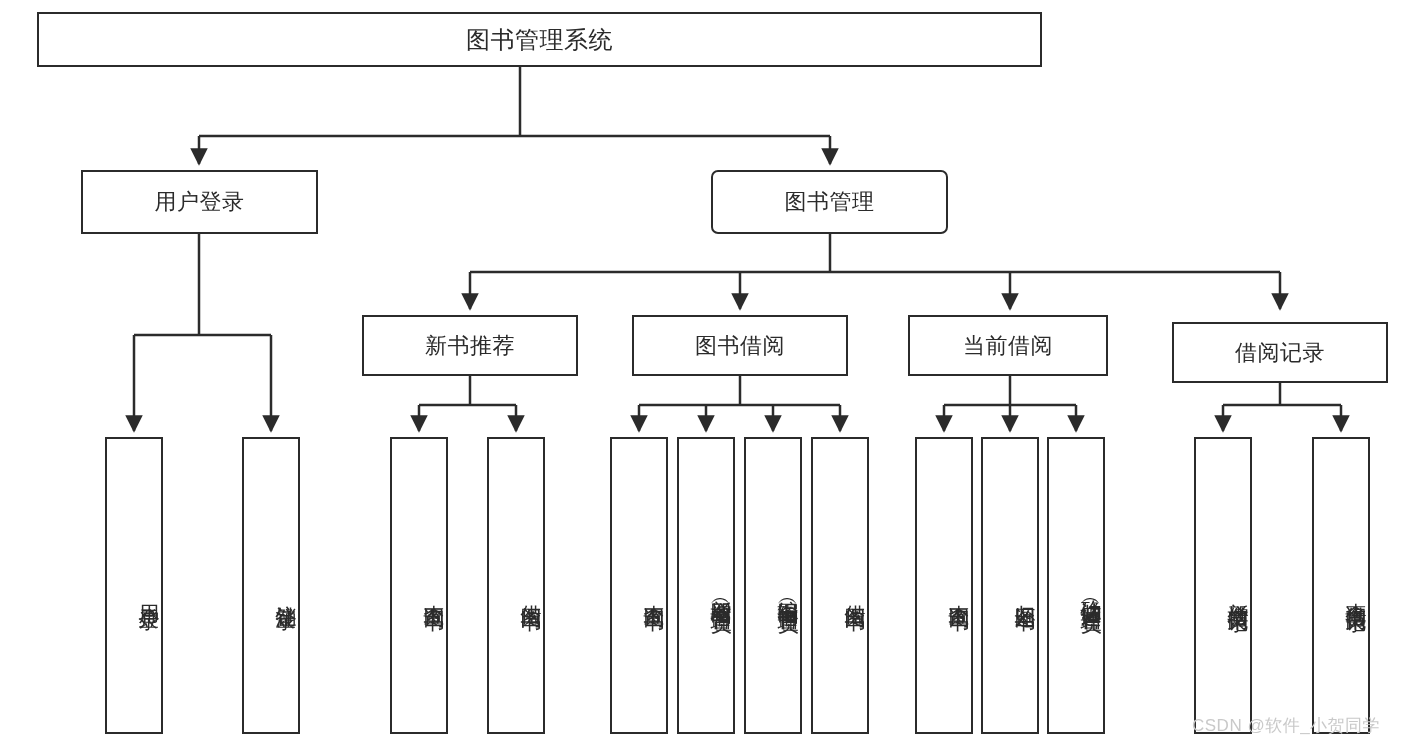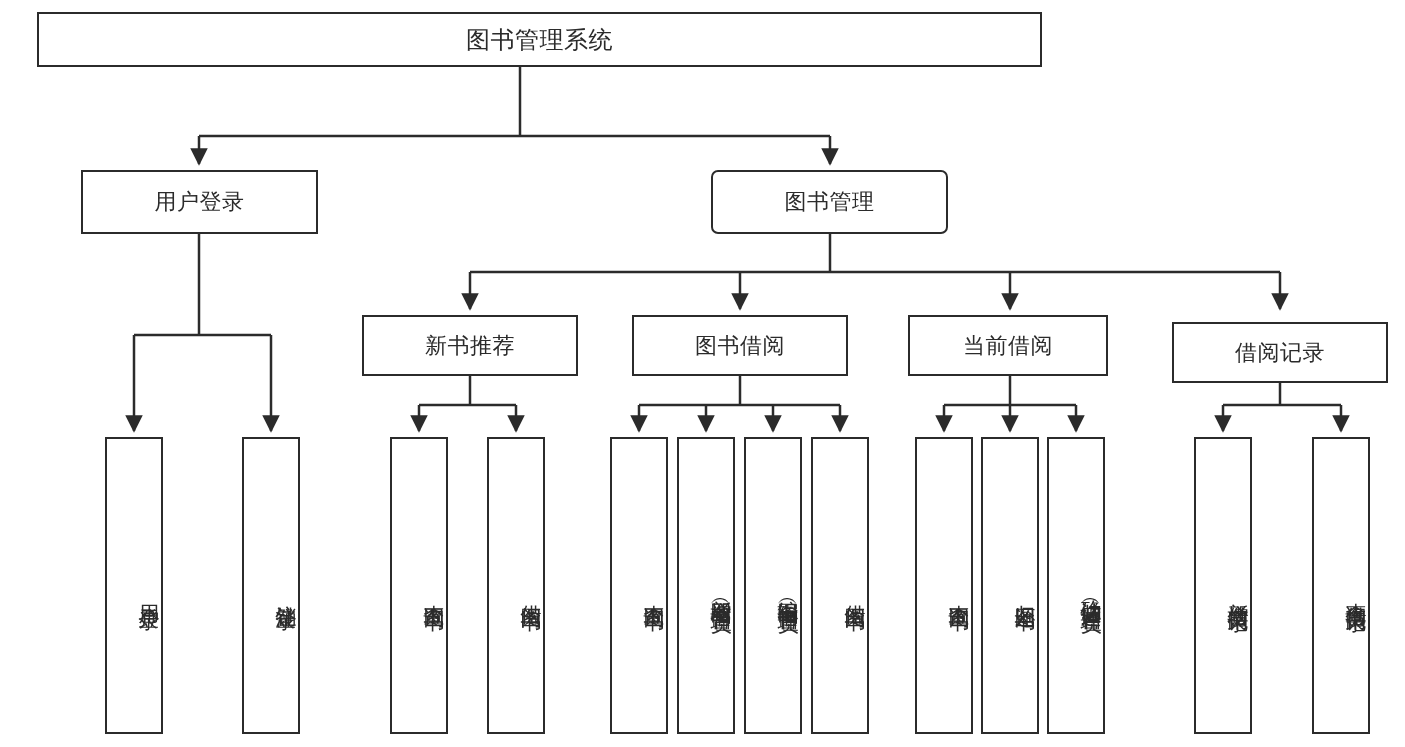--- a/index.html
+++ b/index.html
@@ -140,14 +140,15 @@
   <div class="node vertical" style="left:744px; top:437px; width:58px; height:297px;">编辑图书（管理员）</div>
   <div class="node vertical" style="left:811px; top:437px; width:58px; height:297px;">借阅图书</div>
 
   <div class="node vertical" style="left:915px; top:437px; width:58px; height:297px;">查询图书</div>
   <div class="node vertical" style="left:981px; top:437px; width:58px; height:297px;">归还图书</div>
   <div class="node vertical" style="left:1047px; top:437px; width:58px; height:297px;">确认归还（管理员）</div>
 
   <div class="node vertical" style="left:1194px; top:437px; width:58px; height:297px;">新增借阅记录</div>
   <div class="node vertical" style="left:1312px; top:437px; width:58px; height:297px;">查询借阅记录</div>
 
+  <div class="watermark" style="left:1192px; top:714px;">CSDN @软件_小贺同学</div>
 
 </div>
 
 </body></html>

